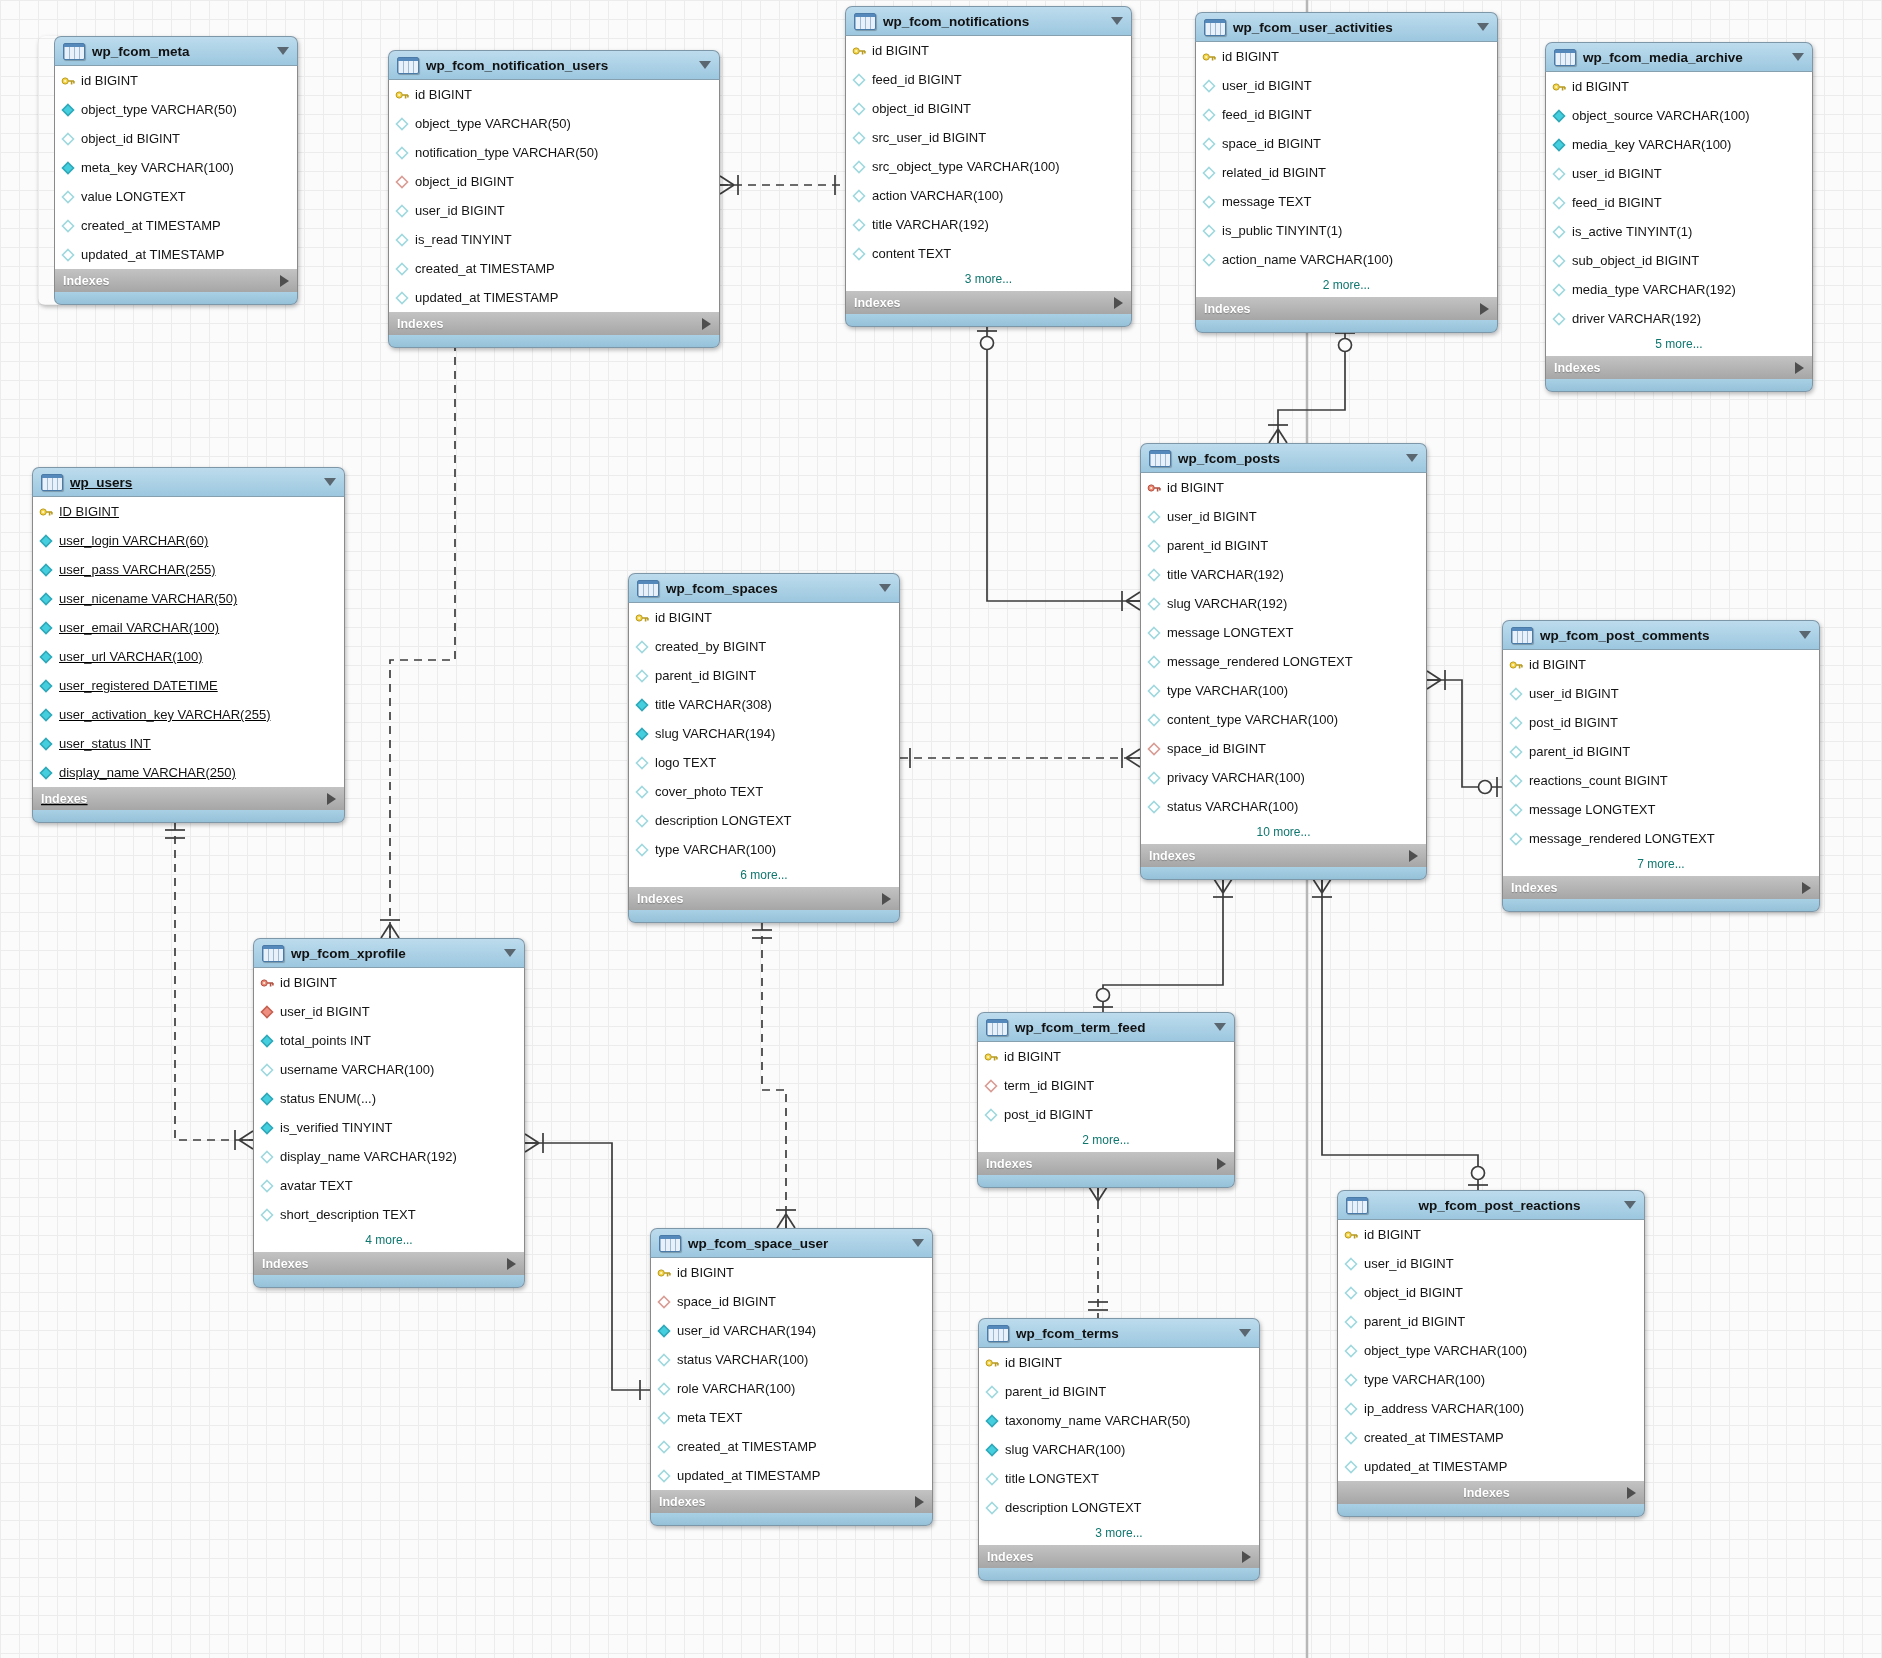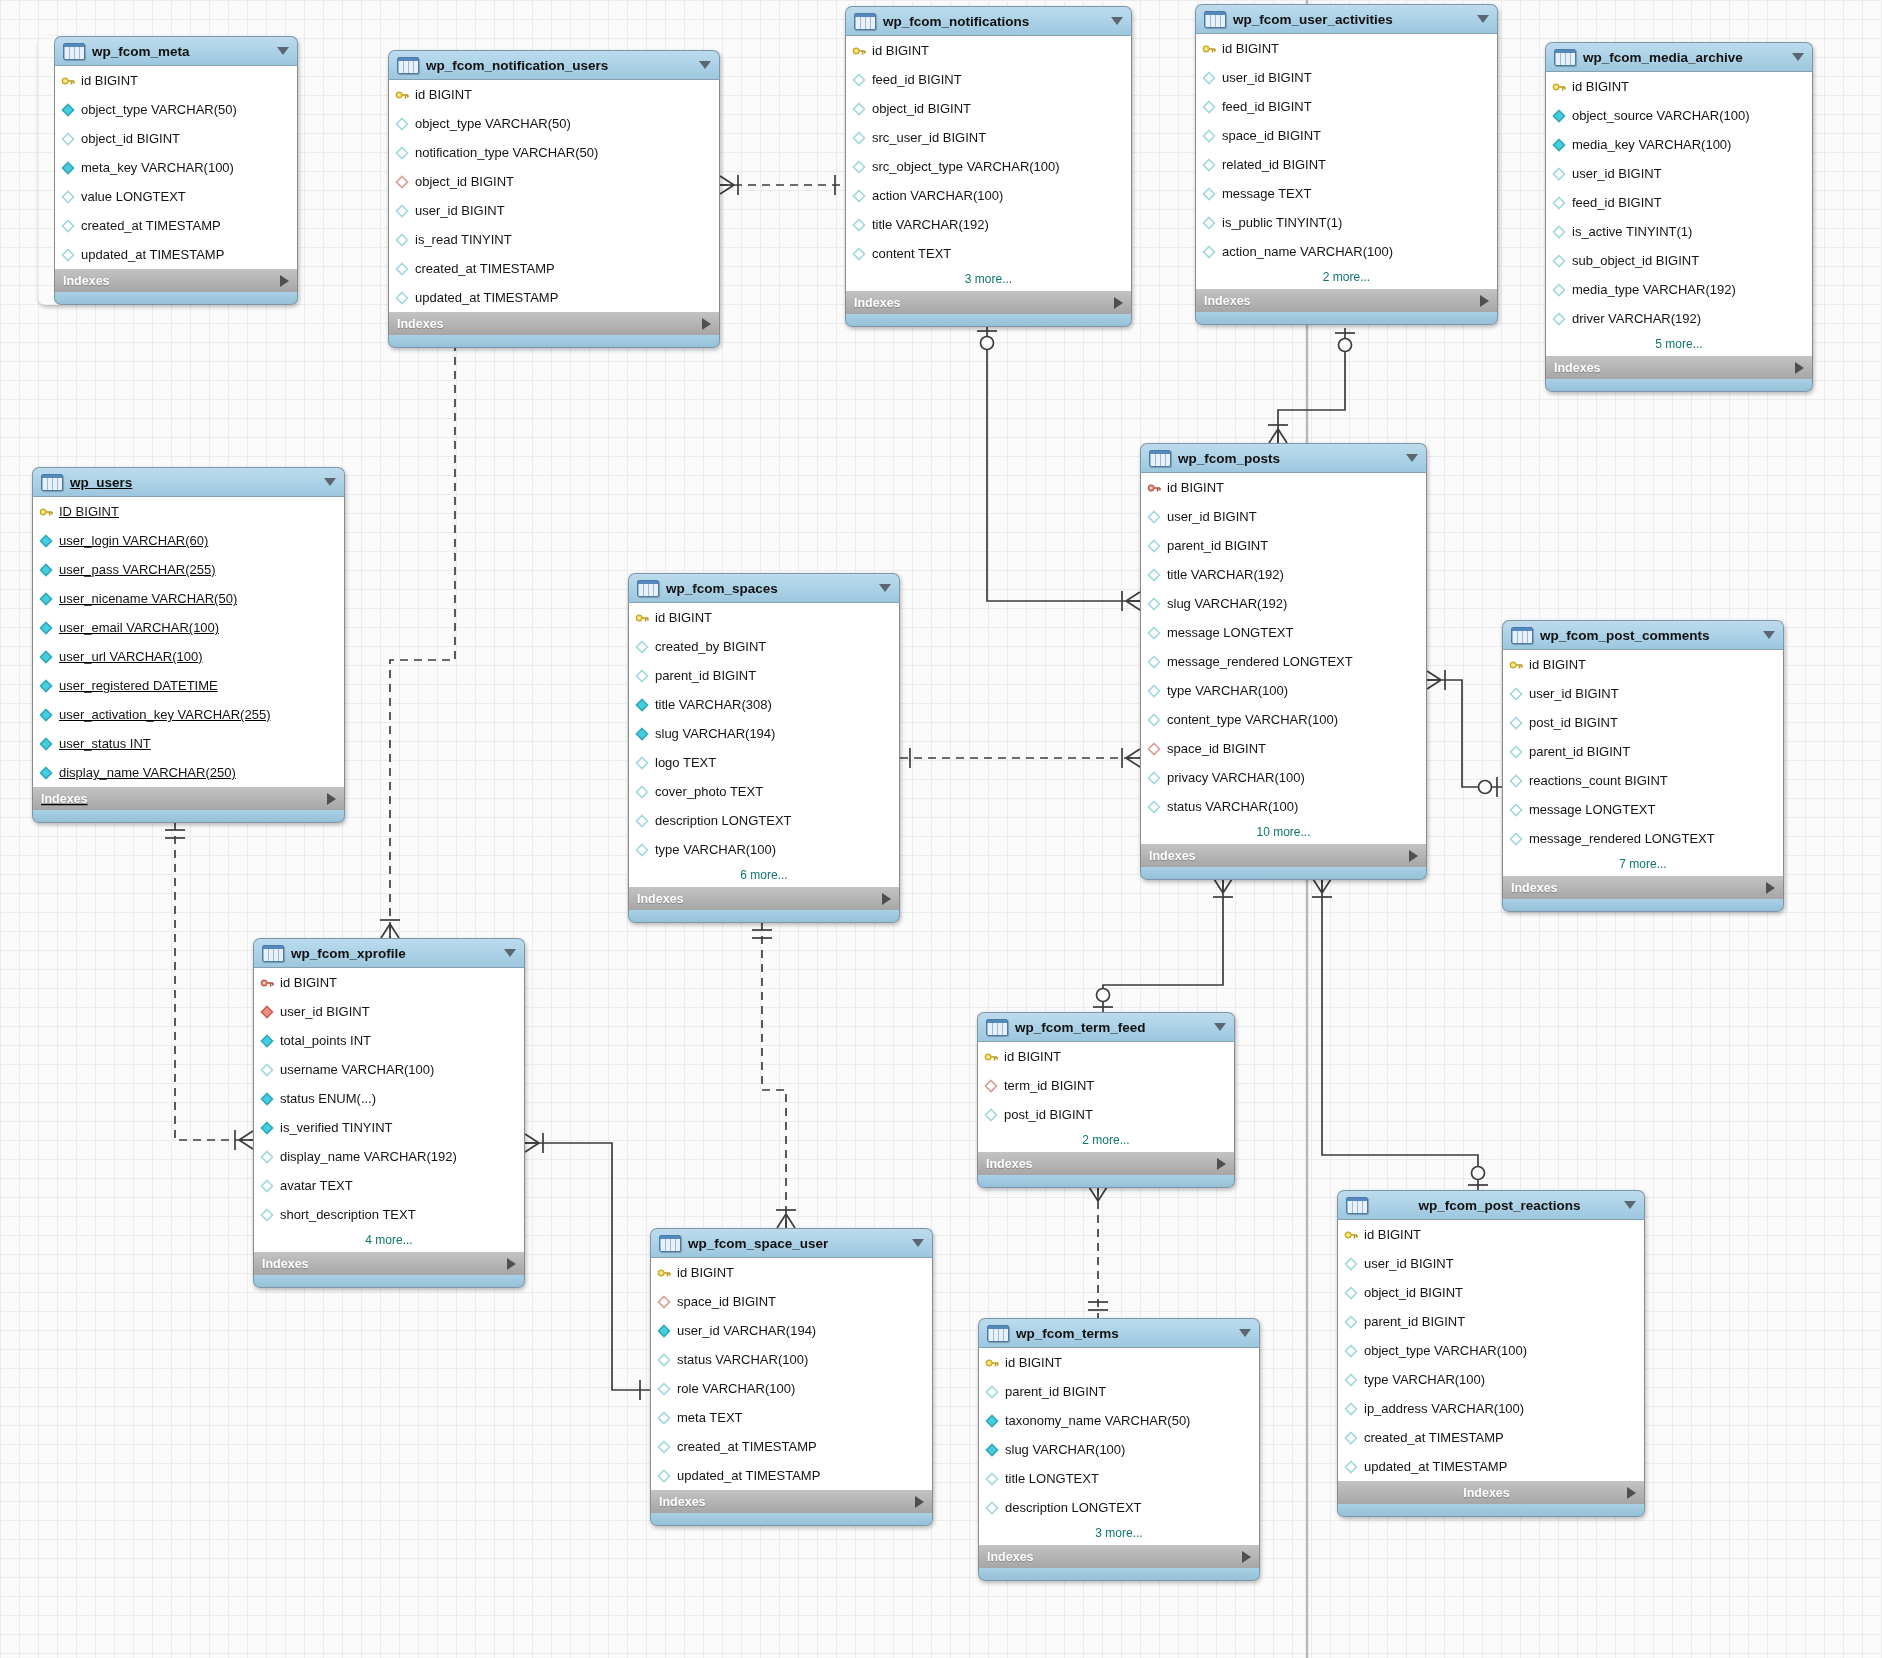--- a/index.html
+++ b/index.html
@@ -310,21 +310,21 @@
             <span class="txt">content TEXT</span>
           </div>
           <div class="more-row">3 more...</div>
         </div>
         <div class="tbl-f">
           <span class="lbl">Indexes</span>
           <span class="tri-right"></span>
         </div>
         <div class="tbl-bb"></div>
       </div>
-      <div class="tbl" style="left: 1195px; top: 4px; width: 303px;">
+      <div class="tbl" style="left: 1195px; top: 12px; width: 303px;">
         <div class="tbl-h">
           <span class="tbl-icon"></span>
           <span class="tbl-title">wp_fcom_user_activities</span>
           <span class="tri-down"></span>
         </div>
         <div class="tbl-b">
           <div class="row">
             <span class="ic"><svg width="14" height="14">
                 <circle cx="4.2" cy="7" r="3.1" fill="#f5d547" stroke="#b89a20" stroke-width="1"></circle>
              <path d="M7.3 7 H13 M10.6 7 V10.6 M12.9 7 V9.6" stroke="#b89a20" stroke-width="1.6" fill="none"></path>
@@ -682,21 +682,21 @@
             <span class="txt">type VARCHAR(100)</span>
           </div>
           <div class="more-row">6 more...</div>
         </div>
         <div class="tbl-f">
           <span class="lbl">Indexes</span>
           <span class="tri-right"></span>
         </div>
         <div class="tbl-bb"></div>
       </div>
-      <div class="tbl" style="left: 1502px; top: 620px; width: 282px;">
+      <div class="tbl" style="left: 1502px; top: 620px; width: 318px;">
         <div class="tbl-h">
           <span class="tbl-icon"></span>
           <span class="tbl-title">wp_fcom_post_comments</span>
           <span class="tri-down"></span>
         </div>
         <div class="tbl-b">
           <div class="row">
             <span class="ic"><svg width="14" height="14">
                 <circle cx="4.2" cy="7" r="3.1" fill="#f5d547" stroke="#b89a20" stroke-width="1"></circle>
              <path d="M7.3 7 H13 M10.6 7 V10.6 M12.9 7 V9.6" stroke="#b89a20" stroke-width="1.6" fill="none"></path>

